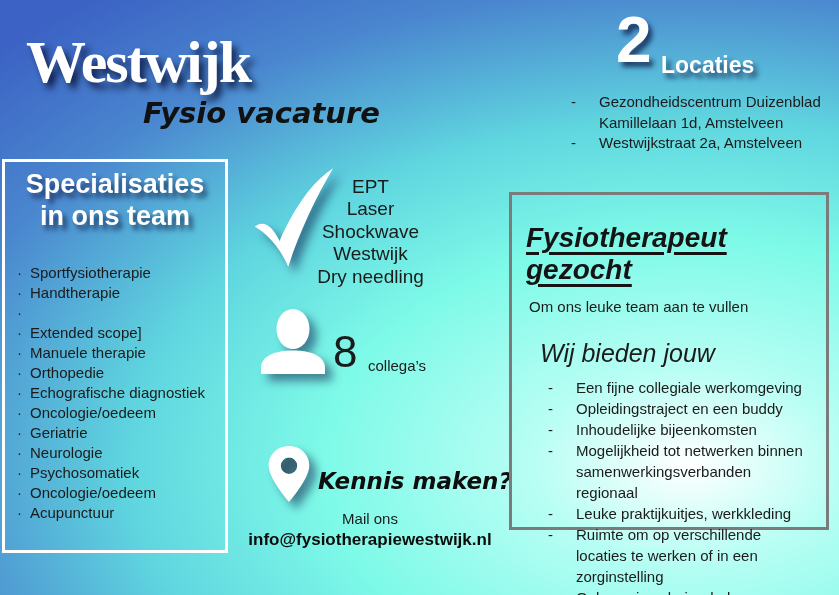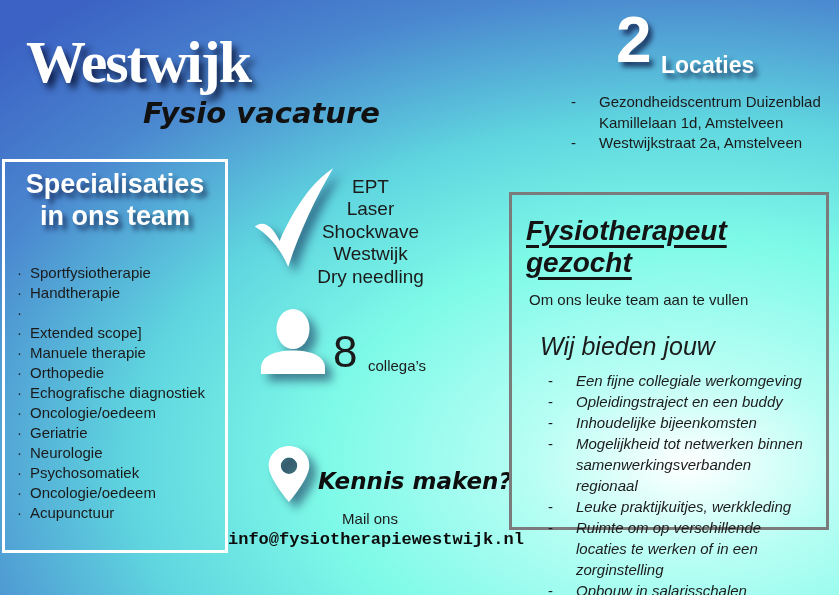--- a/index.html
+++ b/index.html
@@ -32,32 +32,32 @@
 
   
   #check-icon{left:250px;top:165px;}
   #equip-list{left:293px;top:176px;width:155px;text-align:center;font-size:19px;line-height:22.4px;}
   #person-icon{left:258px;top:307px;}
   #team-count{left:333px;top:330px;font-size:44px;font-weight:400;line-height:1;}
   #team-label{left:368px;top:357px;font-size:15px;}
   #pin-icon{left:266px;top:445px;}
   #contact-heading{left:318px;top:468px;font-size:23px;color:#0e0e0e;}
   #mail-label{left:240px;top:510px;width:260px;text-align:center;font-size:15px;}
-  #email{left:228px;top:530px;width:284px;text-align:center;font-size:17px;font-weight:bold;color:#0c0c0c;font-family:Liberation Mono, monospace;}
+  #email{left:228px;top:530px;width:284px;text-align:center;font-size:17px;font-weight:bold;color:#0c0c0c;}
 
   
   #vacancy-box{left:509px;top:192px;width:314px;height:332px;border:3px solid #7b7b7b;box-sizing:content-box;}
-  #vacancy-title{margin:20px 0 0 14px;font-size:28px;font-weight:bold;font-style:italic;
+  #vacancy-title{margin:27px 0 0 14px;font-size:28px;font-weight:bold;font-style:italic;
       text-decoration:underline;text-underline-offset:5px;text-decoration-thickness:2.5px;color:#141414;}
   #vacancy-subtitle{margin:12px 0 0 17px;font-size:15px;}
   #offer-heading{margin:24px 0 0 28px;font-size:25px;font-style:italic;}
   #offer-list{margin:9px 0 0 32px;font-size:15px;line-height:21px;}
   .offer-row{display:flex;}
   .offer-dash{width:32px;flex:0 0 32px;padding-left:4px;box-sizing:border-box;}
-  .offer-text{width:238px;font-style:italic;}
+  .offer-text{width:238px;}
 
   .icon-shadow{filter:drop-shadow(7px 7px 5px rgba(8,20,65,.5));}
 </style>
 </head>
 <body>
 
 <div id="poster">
 
   <div id="logo" class="abs">Westwijk</div>
   <div id="subtitle" class="abs comic">Fysio vacature</div>

